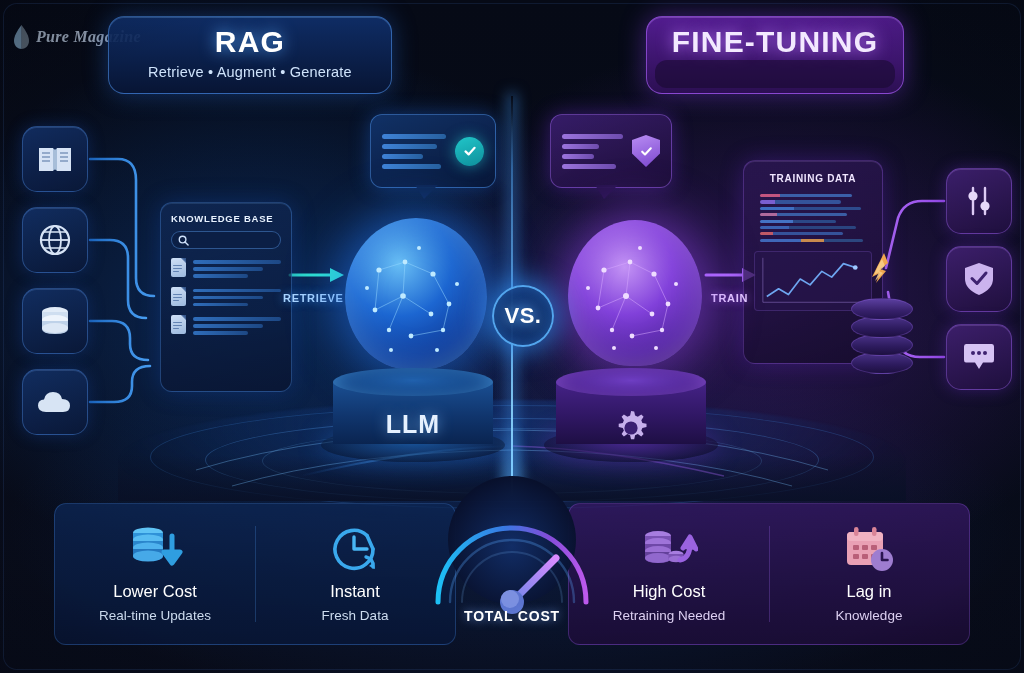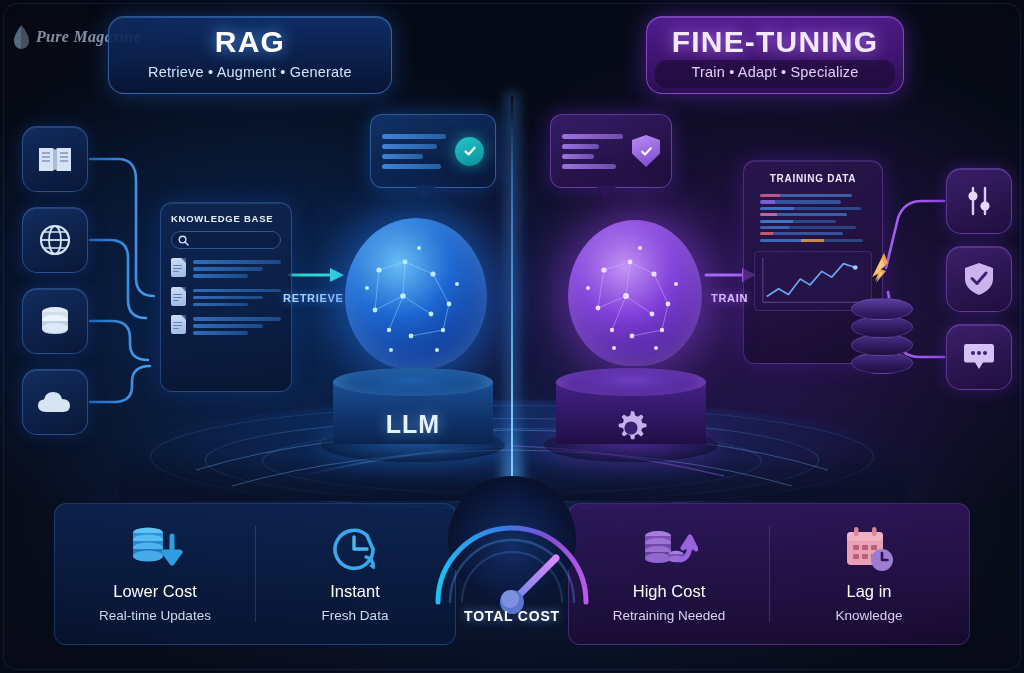--- a/index.html
+++ b/index.html
@@ -446,21 +446,20 @@
     <span class="wm-text">Pure Magazine</span>
   </div>
 
   <div class="hdr" id="hdr-rag">
     <div class="title">RAG</div>
     <div class="sub">Retrieve • Augment • Generate</div>
   </div>
   <div class="hdr" id="hdr-ft">
     <div class="title">FINE-TUNING</div>
     <div class="subwrap"></div>
-    <div class="sub" style="position:relative;z-index:2">Train • Adapt • Specialize</div>
   </div>
 
   <div class="tile blue" id="src-book">
     <svg width="34" height="28" viewBox="0 0 34 28">
       <path d="M1 3 H15 V26 H1 Z" fill="#d6e3f5"></path>
         <path d="M19 3 H33 V26 H19 Z" fill="#d6e3f5"></path>
       <path d="M15 3 Q17 6 19 3 V26 Q17 23 15 26 Z" fill="#a7bed9"></path>
       <g stroke="#6f8cb3" stroke-width="1.3">
         <line x1="4" y1="8" x2="12" y2="8"></line>
           <line x1="4" y1="12" x2="12" y2="12"></line>
@@ -661,20 +660,21 @@
   <div class="pedestal" id="ped-ft">
     <div class="ped-base"></div>
       <div class="ped-body"></div>
       <div class="ped-top"></div>
     <svg style="position:absolute;left:50%;top:40px;margin-left:-20px" width="40" height="40" viewBox="0 0 40 40">
       <path d="M20 3 l3.2 .5 .9 4.1 2.7 1.1 3.5-2.3 2.3 2.3 -2.3 3.5 1.1 2.7 4.1 .9 0 3.2 -4.1 .9 -1.1 2.7 2.3 3.5 -2.3 2.3 -3.5-2.3 -2.7 1.1 -.9 4.1 -3.2 0 -.9-4.1 -2.7-1.1 -3.5 2.3 -2.3-2.3 2.3-3.5 -1.1-2.7 -4.1-.9 0-3.2 4.1-.9 1.1-2.7 -2.3-3.5 2.3-2.3 3.5 2.3 2.7-1.1 .9-4.1 Z" fill="#c6b0ec"></path>
       <circle cx="20" cy="20" r="6.6" fill="#3a1f72"></circle>
     </svg>
   </div>
 
+  <div id="vs-badge">VS.</div>
 
   <div class="tile purple" id="out-tune">
     <svg width="30" height="32" viewBox="0 0 30 32">
       <g stroke="#ddcbf5" stroke-width="2.4" stroke-linecap="round">
         <line x1="9" y1="3" x2="9" y2="29"></line>
           <line x1="21" y1="3" x2="21" y2="29"></line>
       </g>
       <circle cx="9" cy="11" r="4.6" fill="#e6d8fa"></circle>
       <circle cx="21" cy="21" r="4.6" fill="#e6d8fa"></circle>
     </svg>

